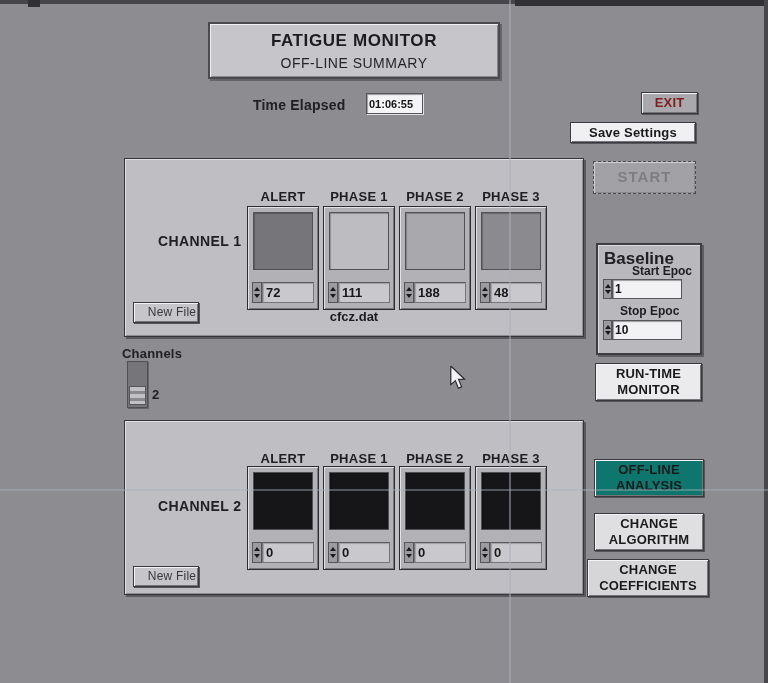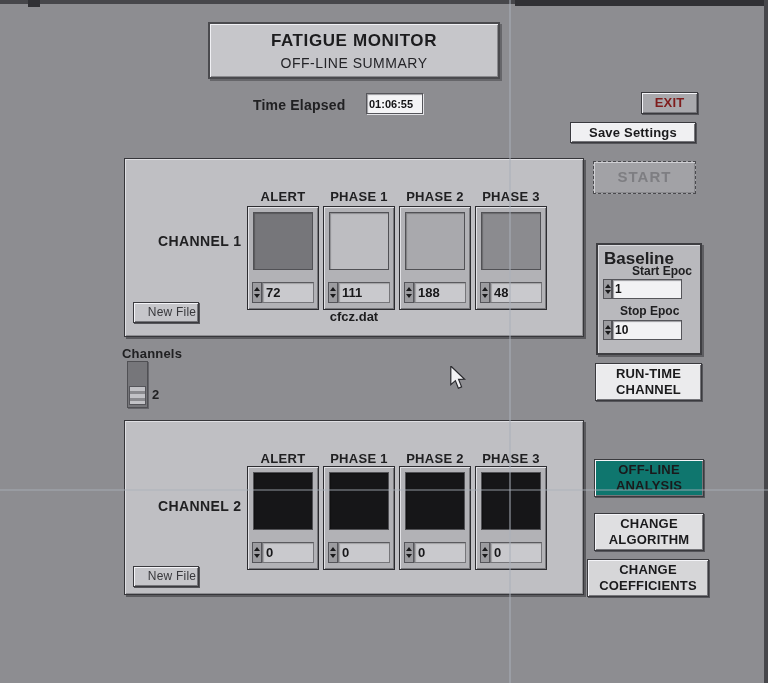--- a/index.html
+++ b/index.html
@@ -203,21 +203,21 @@
   <div class="bl-spin" style="left:5px; top:75px;">
     <div class="bl-arrows">
         <div class="tri-up"></div>
         <div class="tri-down"></div>
       </div>
     <div class="bl-field">10</div>
   </div>
 </div>
 
 <div class="btn" style="left: 595px; top: 363px; width: 107px; height: 38px; background: rgb(235, 235, 237);">RUN-TIME
-CHANNEL</div>
+MONITOR</div>
 
 <div class="label" style="left:122px; top:346px;">Channels</div>
 <div class="chan-slider">
   <div class="chan-handle"></div>
 </div>
 <div class="label" style="left:152px; top:387px;">2</div>
 
 <div class="panel" style="top:420px; height:175px;">
   <div class="header-cell" style="left:120px; top:30px;">ALERT</div>
   <div class="header-cell" style="left:196px; top:30px;">PHASE 1</div>

